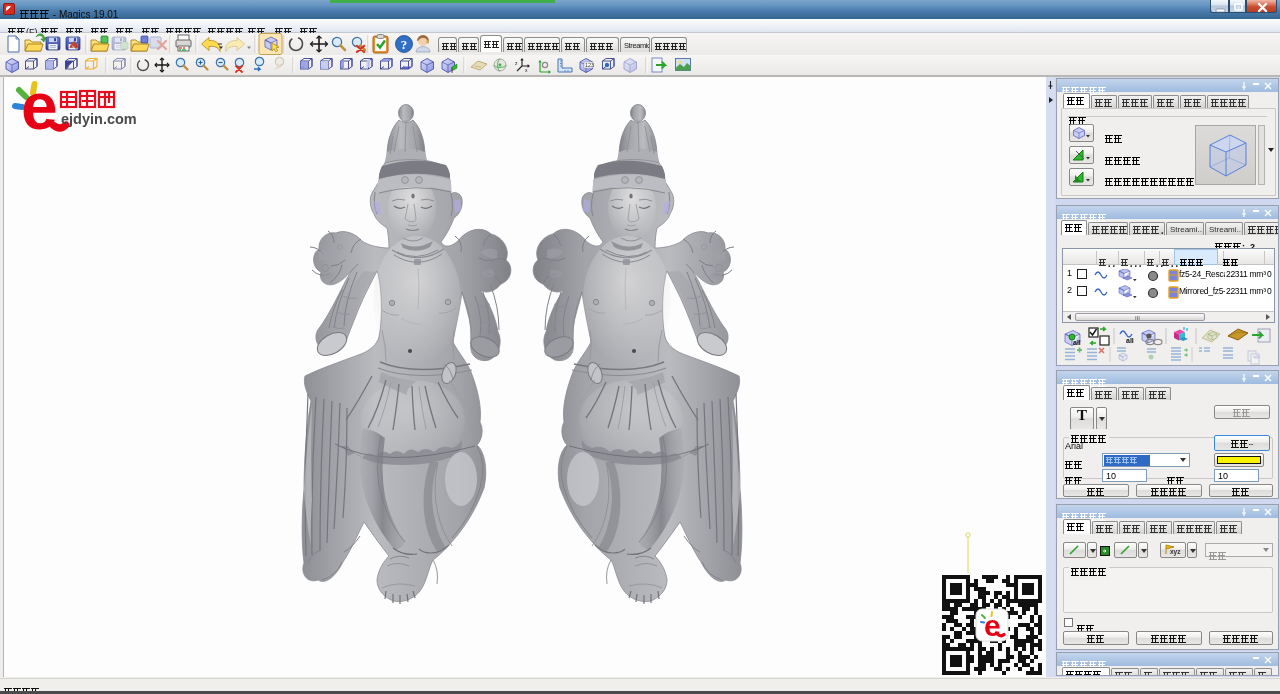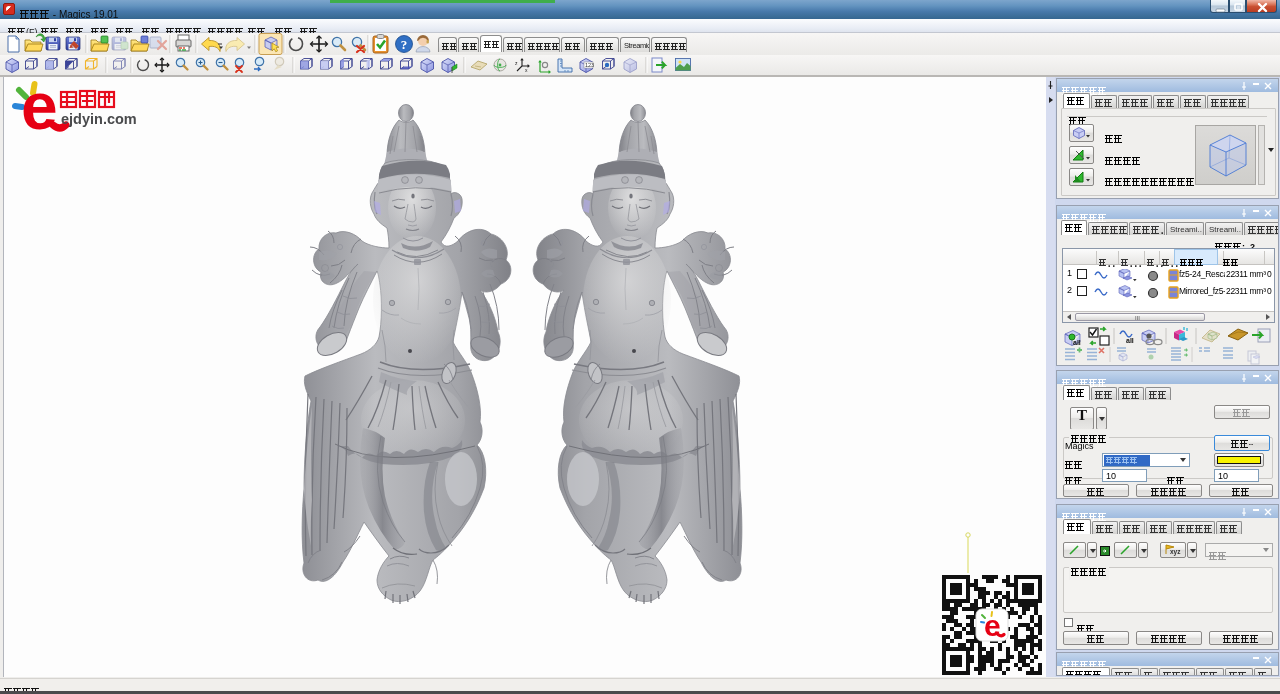--- a/index.html
+++ b/index.html
@@ -911,21 +911,21 @@
  <span class="ptab" style="left:34px;top:16px;width:26px"><i class="c s8"></i><i class="c s8"></i></span>
  <span class="ptab" style="left:61px;top:16px;width:26px"><i class="c s8"></i><i class="c s8"></i></span>
  <span class="ptab" style="left:88px;top:16px;width:26px"><i class="c s8"></i><i class="c s8"></i></span>
  <div class="btn" style="left:13px;top:36px;width:24px;height:23px;font-size:15px;font-weight:bold;font-family:'Liberation Serif',serif;padding-top:3px">T</div>
  <div class="btn" style="left:39px;top:36px;width:11px;height:23px">
           <div style="position:absolute;left:2px;top:9px;width:0;height:0;border:3.5px solid transparent;border-top:4.5px solid #333"></div>
         </div>
  <div class="btn" style="left:157px;top:34px;width:56px;height:14px;color:#999"><span style="position:relative;top:2px"><i class="c s8"></i><i class="c s8"></i></span></div>
  <div class="gbox" style="left:6px;top:66px;width:210px;height:42px"></div>
  <span style="position:absolute;left:12px;top:58px;background:#f0efed;padding:0 2px"><i class="c s8"></i><i class="c s8"></i><i class="c s8"></i><i class="c s8"></i></span>
- <div style="position:absolute;left:8px;top:71px;font-size:9px;line-height:9px">Magics</div>
+ <div style="position:absolute;left:8px;top:71px;font-size:9px;line-height:9px">Arial</div>
  <div class="btn" style="left:157px;top:64px;width:56px;height:16px;border:1.4px solid #3a8ada"><span style="position:relative;top:3px"><i class="c s8"></i><i class="c s8"></i></span><b style="font-size:8px">..</b></div>
  <span style="position:absolute;left:8px;top:84px"><i class="c s8"></i><i class="c s8"></i></span>
  <div class="inp" style="left:45px;top:82px;width:88px;height:14px">
           <div style="position:absolute;left:1px;top:1px;width:46px;height:11px;background:#316ac5"></div>
           <span style="position:absolute;left:3px;top:2.5px;color:#9ac0f0;line-height:0"><i class="c s7"></i><i class="c s7"></i><i class="c s7"></i><i class="c s7"></i></span>
           <div style="position:absolute;right:3px;top:4px;width:0;height:0;border:3.5px solid transparent;border-top:4.5px solid #333"></div>
         </div>
  <div class="btn" style="left:157px;top:82px;width:50px;height:14px;padding:2px">
           <div style="width:100%;height:100%;background:#f8f400;border:1px solid #111"></div>
         </div>

